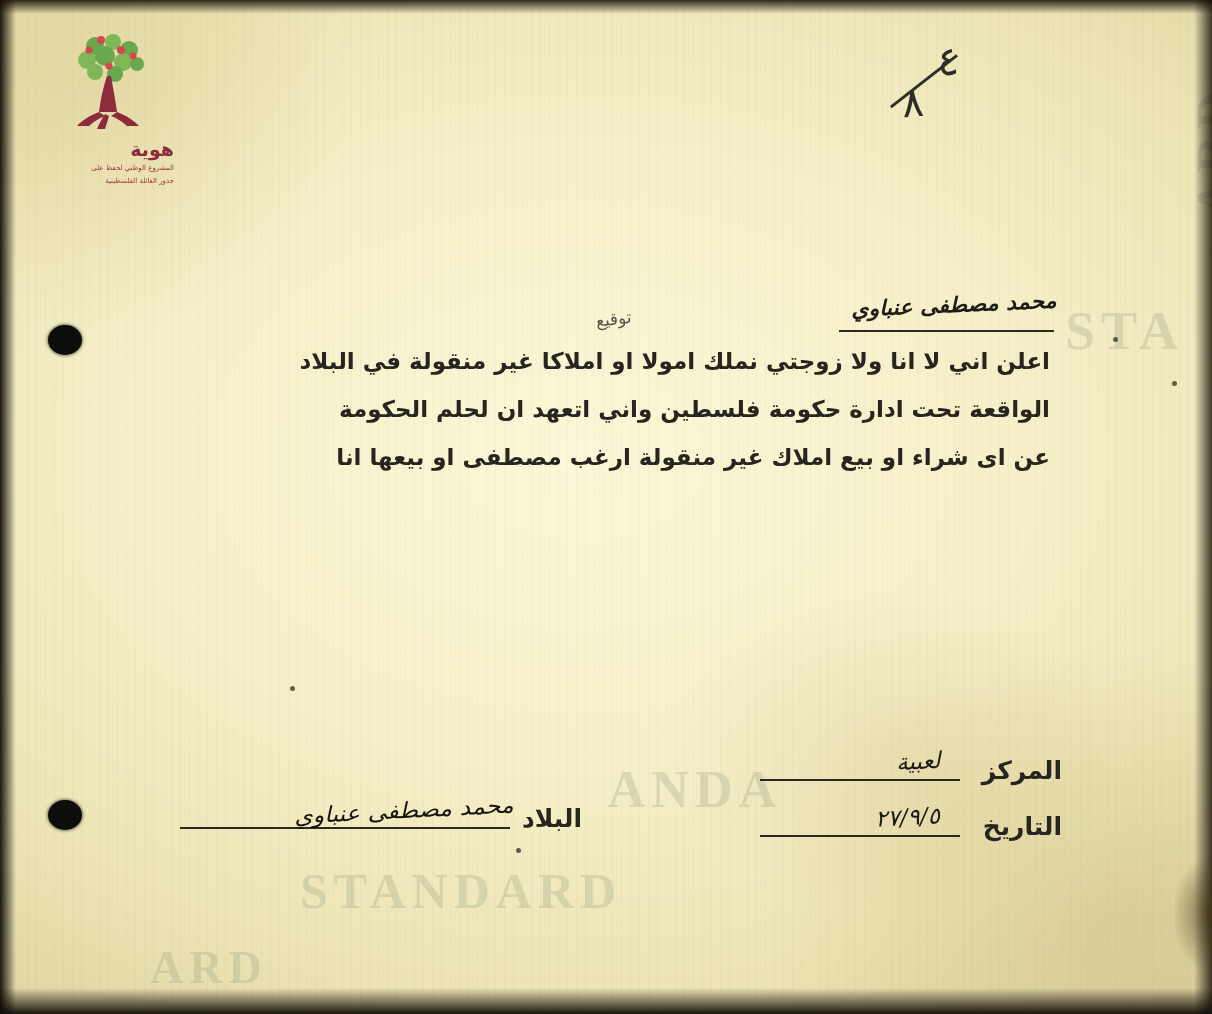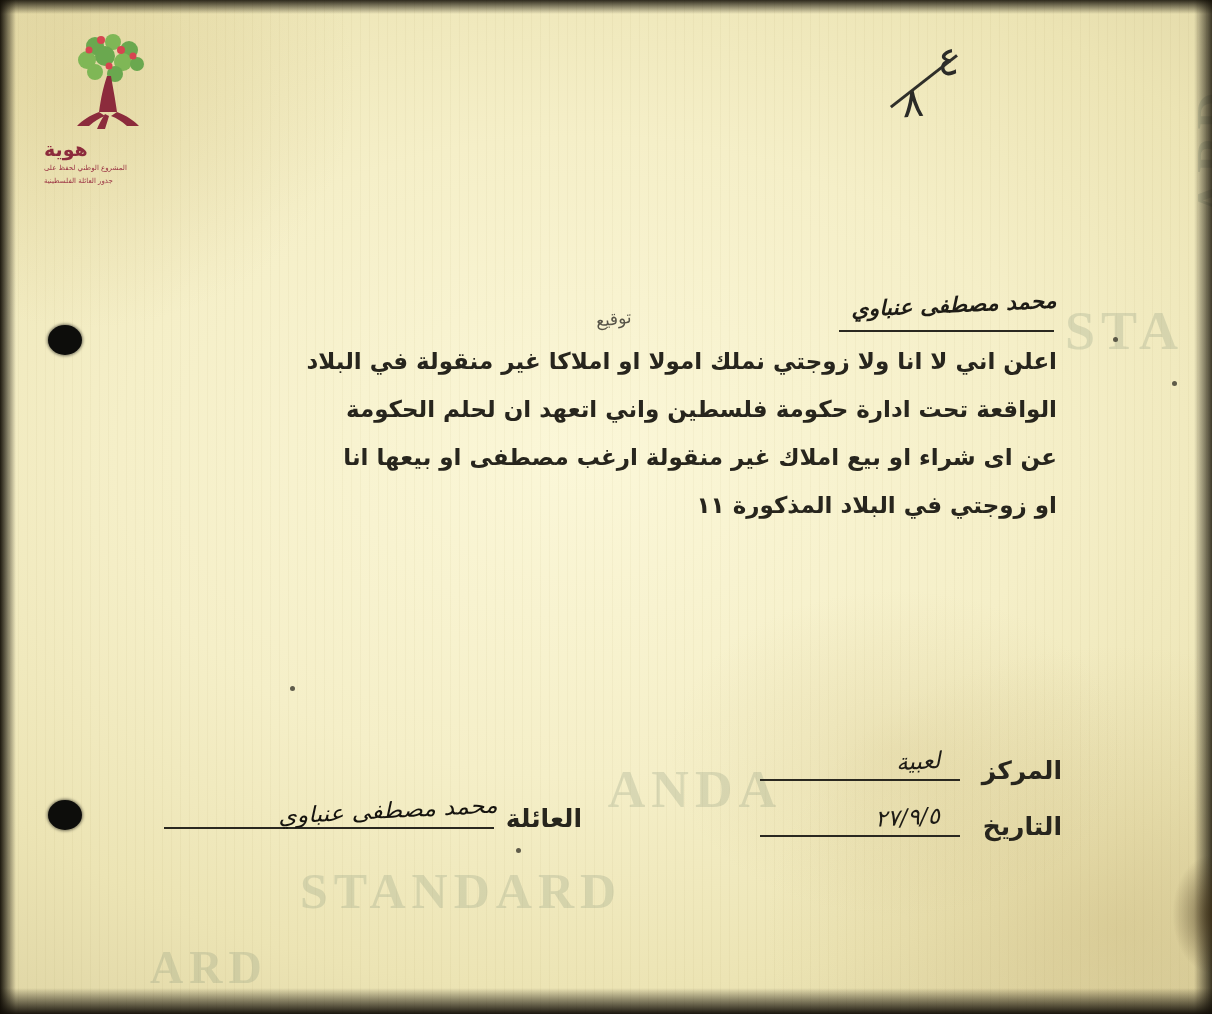--- a/index.html
+++ b/index.html
@@ -75,21 +75,21 @@
   }
   .wm.w1{right:26px;top:86px;font-size:52px;transform:rotate(-90deg);transform-origin:right top;}
   .wm.w2{right:28px;top:300px;font-size:54px;}
   .wm.w3{left:300px;bottom:94px;font-size:50px;}
   .wm.w4{left:150px;bottom:20px;font-size:46px;}
   .wm.w5{right:430px;bottom:195px;font-size:52px;margin-top:32px;}
 
   
   .logo{
     position:absolute;left:44px;top:26px;width:130px;height:170px;
-    text-align:left;
+    text-align:right;
   }
   .logo svg{display:block;margin:0 auto;}
   .logo .hawiya{
     color:#8c2b3c;font-size:19px;font-weight:700;margin-top:2px;
     font-family:"DejaVu Sans", sans-serif;
   }
   .logo .tagline{
     color:#9a3243;font-size:7px;line-height:1.45;margin-top:3px;
     font-family:"DejaVu Sans", sans-serif;
   }
@@ -130,21 +130,21 @@
     transform:rotate(-7deg);
     opacity:.85;
   }
 
   .para{
     font-size:23px;
     line-height:2.0;
     font-weight:700;
     text-align:right;
   }
-  .para p{margin:0 5px 2px 0;}
+  .para p{margin:0 12px 2px 0;}
   .line1{display:flex;align-items:flex-end;gap:0;}
   .line1 .seg{white-space:nowrap;}
   .blank-name{
     position:relative;
     flex:0 0 215px;
     border-bottom:2px solid #2a2820;
     margin:0 8px 6px 8px;
     height:30px;
   }
   .hand-name{
@@ -263,40 +263,39 @@
 
     <div class="para">
       <div class="line1">
         <span class="blank-name">
           <span class="hand-name">محمد مصطفى عنباوي</span>
         </span>
       </div>
       <p>اعلن اني لا انا ولا زوجتي نملك امولا او املاكا غير منقولة في البلاد</p>
       <p>الواقعة تحت ادارة حكومة فلسطين واني اتعهد ان لحلم الحكومة</p>
       <p>عن اى شراء او بيع املاك غير منقولة ارغب مصطفى او بيعها انا</p>
-      <p>او زوجتي في البلاد المذكورة ١١</p>
     </div>
   </div>
 
   <div class="footer">
     <div class="f-row">
       <span class="f-label">المركز</span>
       <span class="f-line">
         <span class="f-hand">لعبية</span>
       </span>
     </div>
     <div class="f-row">
       <span class="f-label">التاريخ</span>
       <span class="f-line">
         <span class="f-hand">٢٧/٩/٥</span>
       </span>
     </div>
 
     <div class="sig-block">
-      <span class="sig-label">العائلة</span>
+      <span class="sig-label">البلاد</span>
       <span class="sig-line">
         <span class="sig-hand">محمد مصطفى عنباوي</span>
       </span>
     </div>
   </div>
 
   <div class="ink-dot" style="left:290px;top:686px;"></div>
   <div class="ink-dot" style="left:516px;top:848px;"></div>
   <div class="ink-dot" style="left:1113px;top:337px;"></div>
   <div class="ink-dot" style="left:1172px;top:381px;"></div>

